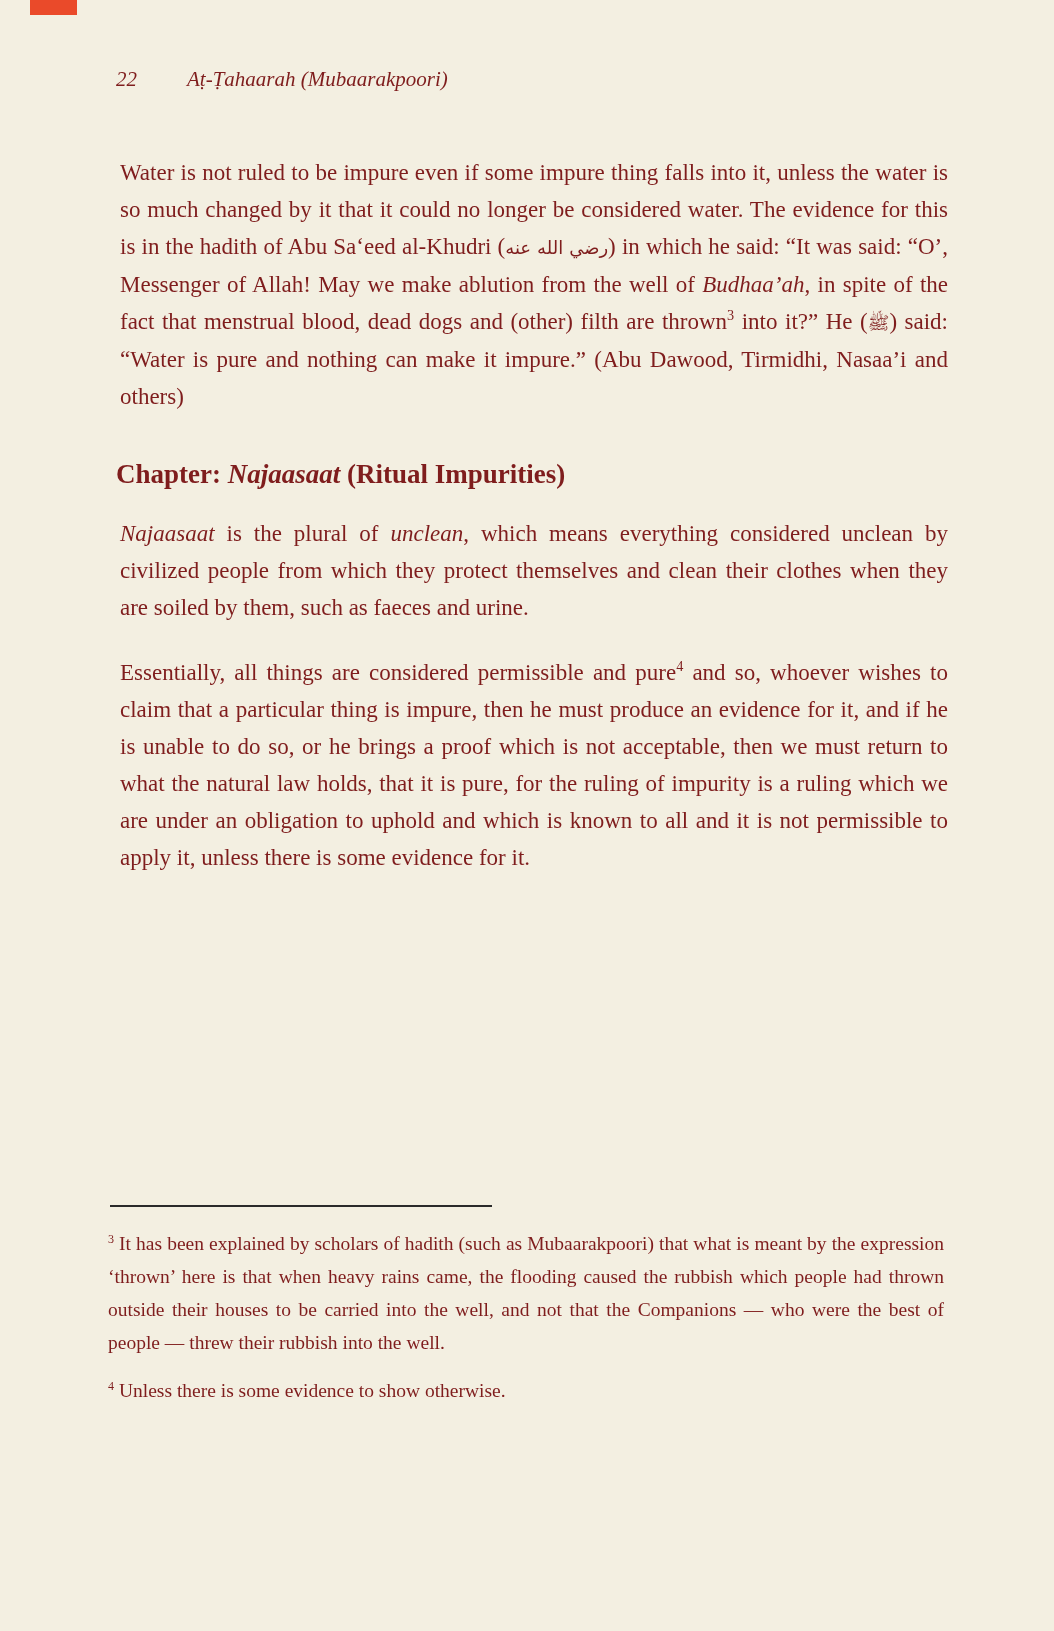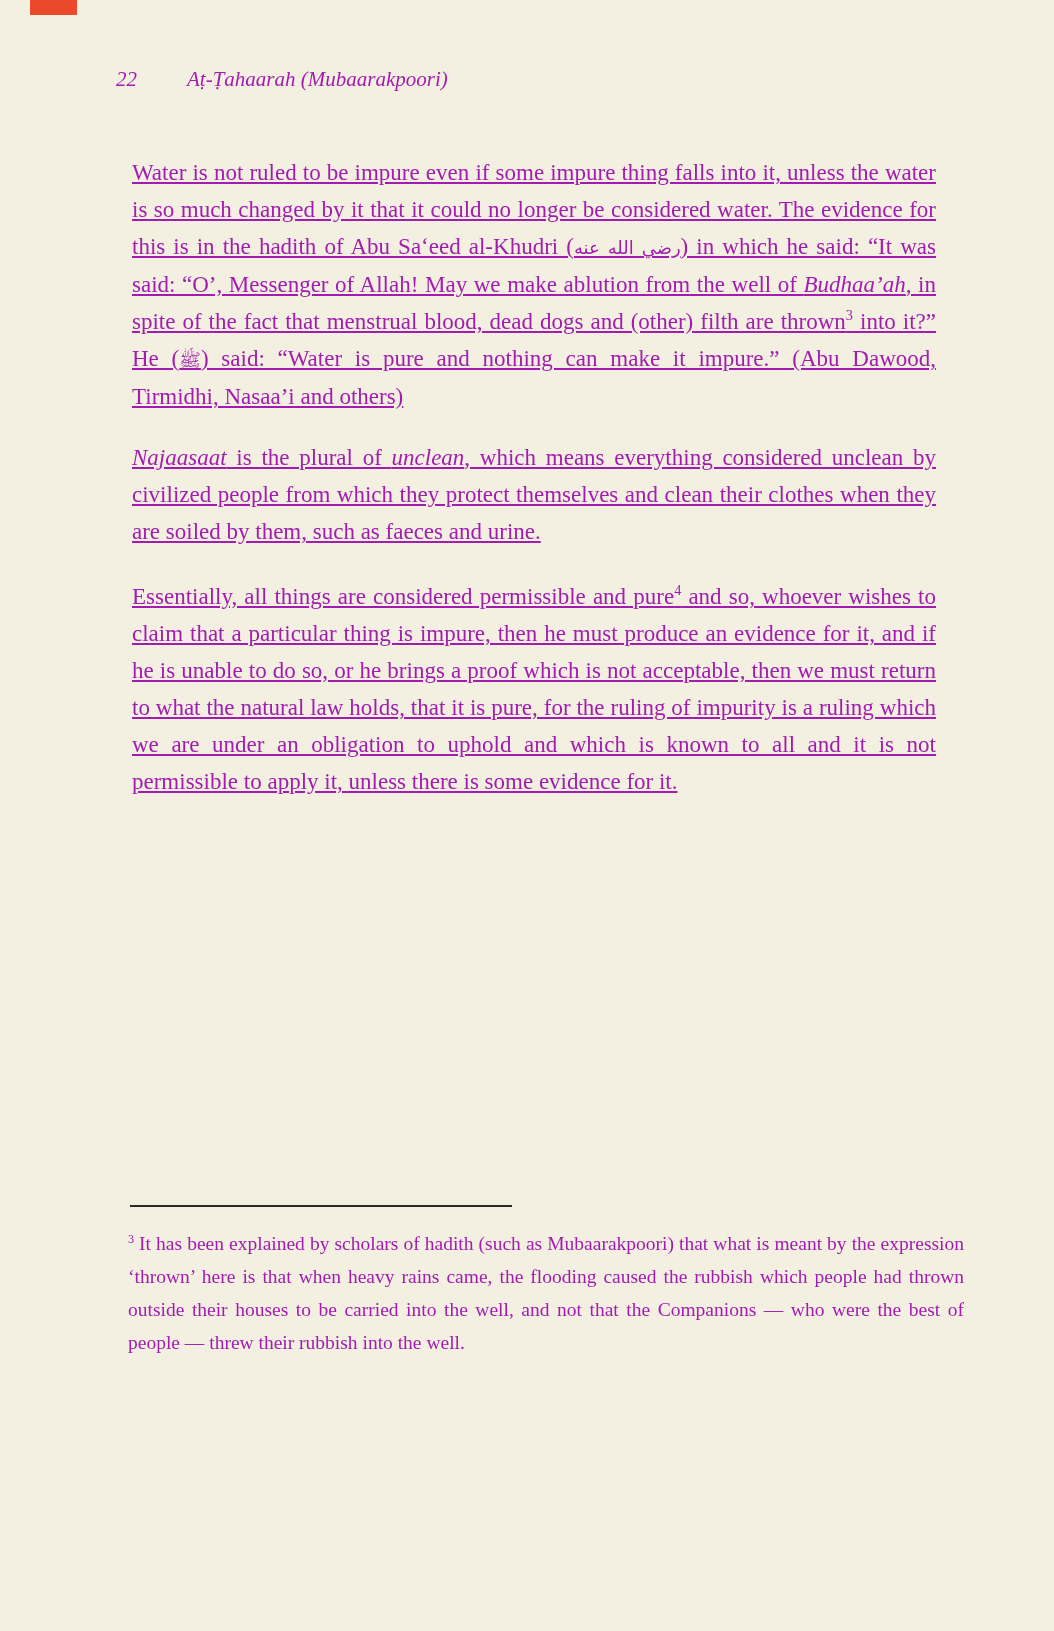--- a/index.html
+++ b/index.html
@@ -7,21 +7,21 @@
     padding: 0;
     background: #f3efe1;
   }
   .page {
     position: relative;
     width: 1054px;
     height: 1631px;
     background: #f3efe1;
     overflow: hidden;
     font-family: "Liberation Serif", "DejaVu Serif", serif;
-    color: #a21caf;
+    color: #7f1d1d;
   }
   .red-strip {
     position: absolute;
     left: 30px;
     top: 0;
     width: 47px;
     height: 15px;
     background: #ea4a2a;
   }
   .header {
@@ -34,38 +34,37 @@
     font-size: 21px;
     line-height: 26px;
   }
   .content {
     position: absolute;
     left: 116px;
     top: 118px;
     width: 836px;
   }
   .body-p {
-    margin: 16px;
+    margin: 4px;
     text-align: justify;
     font-size: 23px;
     line-height: 37px;
-    text-decoration: underline;
   }
   .p1 { margin-top: 36px; }
   .chapter {
     margin: 42px 0 0 0;
     font-size: 27px;
     font-weight: bold;
     line-height: 34px;
   }
   .p2 { margin-top: 24px; }
   .p3 { margin-top: 28px; }
   .footnotes {
     position: absolute;
-    left: 128px;
+    left: 108px;
     top: 1205px;
     width: 836px;
   }
   .fn-rule {
     width: 382px;
     height: 0;
     border-top: 2.5px solid #2a2a2a;
     margin: 0 0 20px 2px;
   }
   .footnote {
@@ -93,24 +92,26 @@
   <div class="red-strip"></div>
 
   <div class="header">
     <span class="page-num">22</span>
     <span class="running-title">Aṭ-Ṭahaarah (Mubaarakpoori)</span>
   </div>
 
   <div class="content">
     <p class="body-p p1"><span>Water is not ruled to be impure even if some impure thing falls into it, unless the water is so much changed by it that it could no longer be considered water. The evidence for this is in the hadith of Abu Sa‘eed al-Khudri (</span><span class="run-arabic">رضي الله عنه</span><span>) in which he said: “It was said: “O’, Messenger of Allah! May we make ablution from the well of </span><span class="run-italic">Budhaa’ah</span><span>, in spite of the fact that menstrual blood, dead dogs and (other) filth are thrown</span><span class="run-sup">3</span><span> into it?” He (</span><span class="run-arabic">ﷺ</span><span>) said: “Water is pure and nothing can make it impure.” (Abu Dawood, Tirmidhi, Nasaa’i and others)</span></p>
 
+    <h2 class="chapter"><span>Chapter: </span><span class="run-italic">Najaasaat</span><span> (Ritual Impurities)</span></h2>
 
     <p class="body-p p2"><span class="run-italic">Najaasaat</span><span> is the plural of </span><span class="run-italic">unclean</span><span>, which means everything considered unclean by civilized people from which they protect themselves and clean their clothes when they are soiled by them, such as faeces and urine.</span></p>
 
     <p class="body-p p3"><span>Essentially, all things are considered permissible and pure</span><span class="run-sup">4</span><span> and so, whoever wishes to claim that a particular thing is impure, then he must produce an evidence for it, and if he is unable to do so, or he brings a proof which is not acceptable, then we must return to what the natural law holds, that it is pure, for the ruling of impurity is a ruling which we are under an obligation to uphold and which is known to all and it is not permissible to apply it, unless there is some evidence for it.</span></p>
   </div>
 
   <div class="footnotes">
     <div class="fn-rule"></div>
     <p class="footnote"><span class="run-sup">3</span><span> It has been explained by scholars of hadith (such as Mubaarakpoori) that what is meant by the expression ‘thrown’ here is that when heavy rains came, the flooding caused the rubbish which people had thrown outside their houses to be carried into the well, and not that the Companions — who were the best of people — threw their rubbish into the well.</span></p>
+    <p class="footnote"><span class="run-sup">4</span><span> Unless there is some evidence to show otherwise.</span></p>
   </div>
 
 </div>
 
 </body></html>

